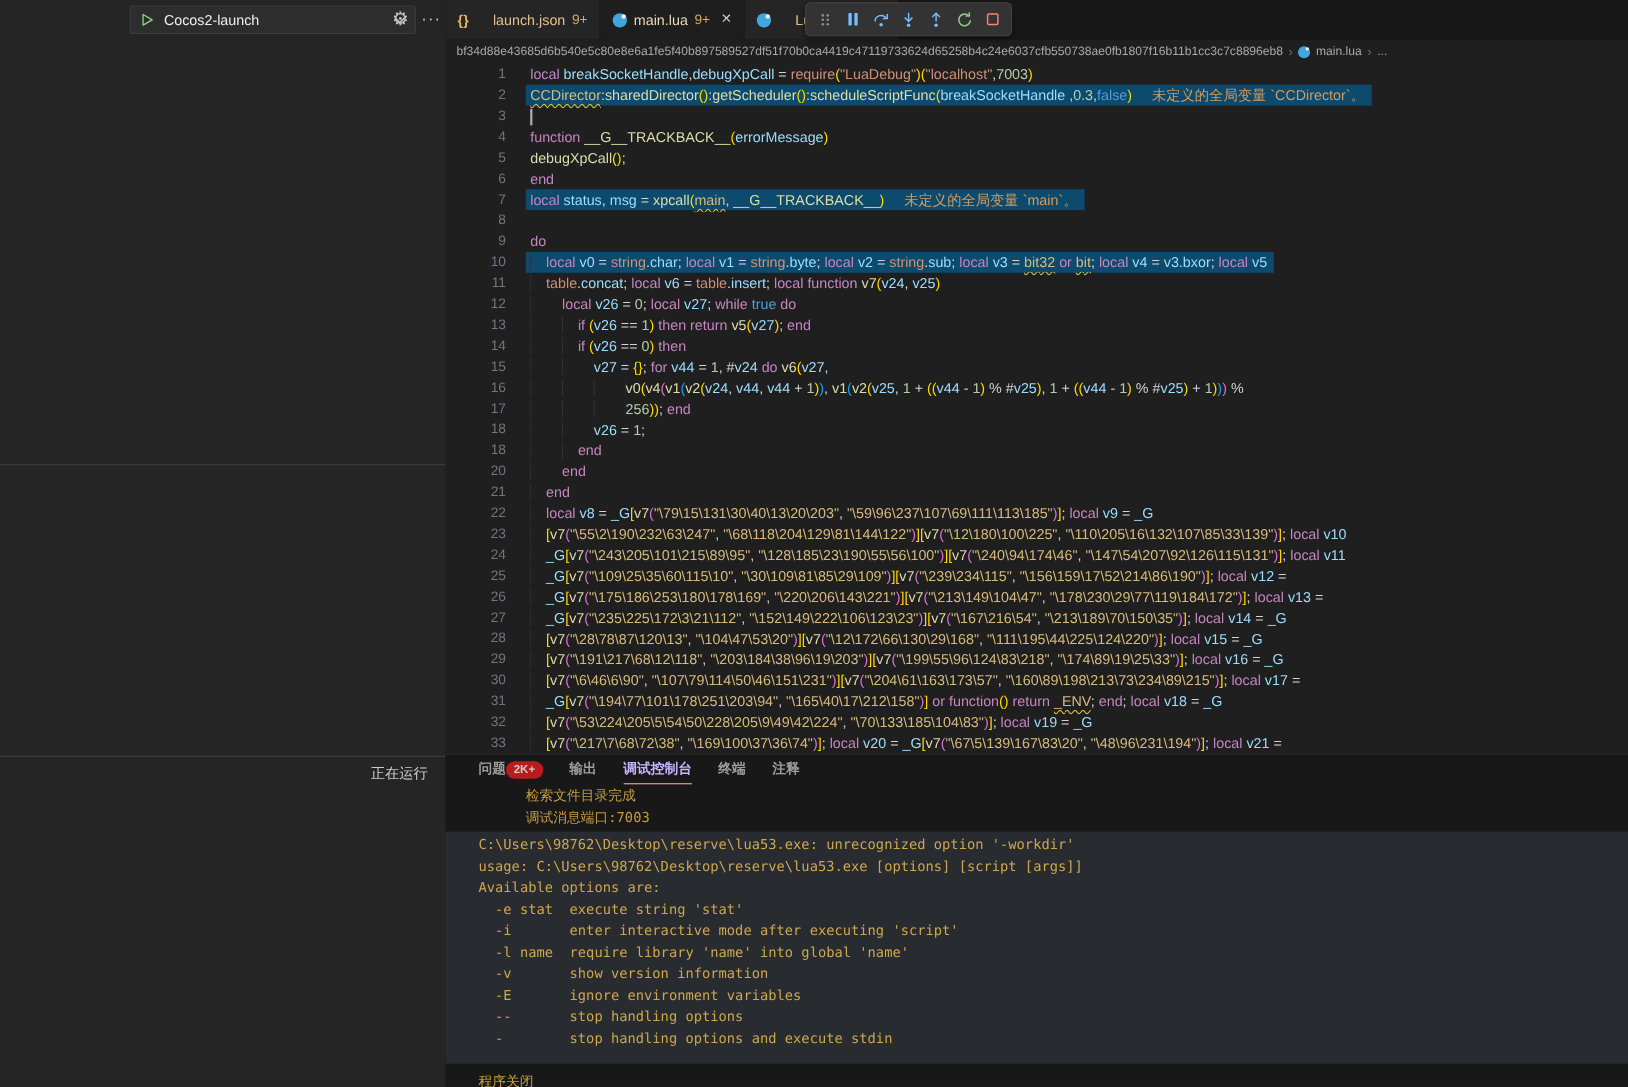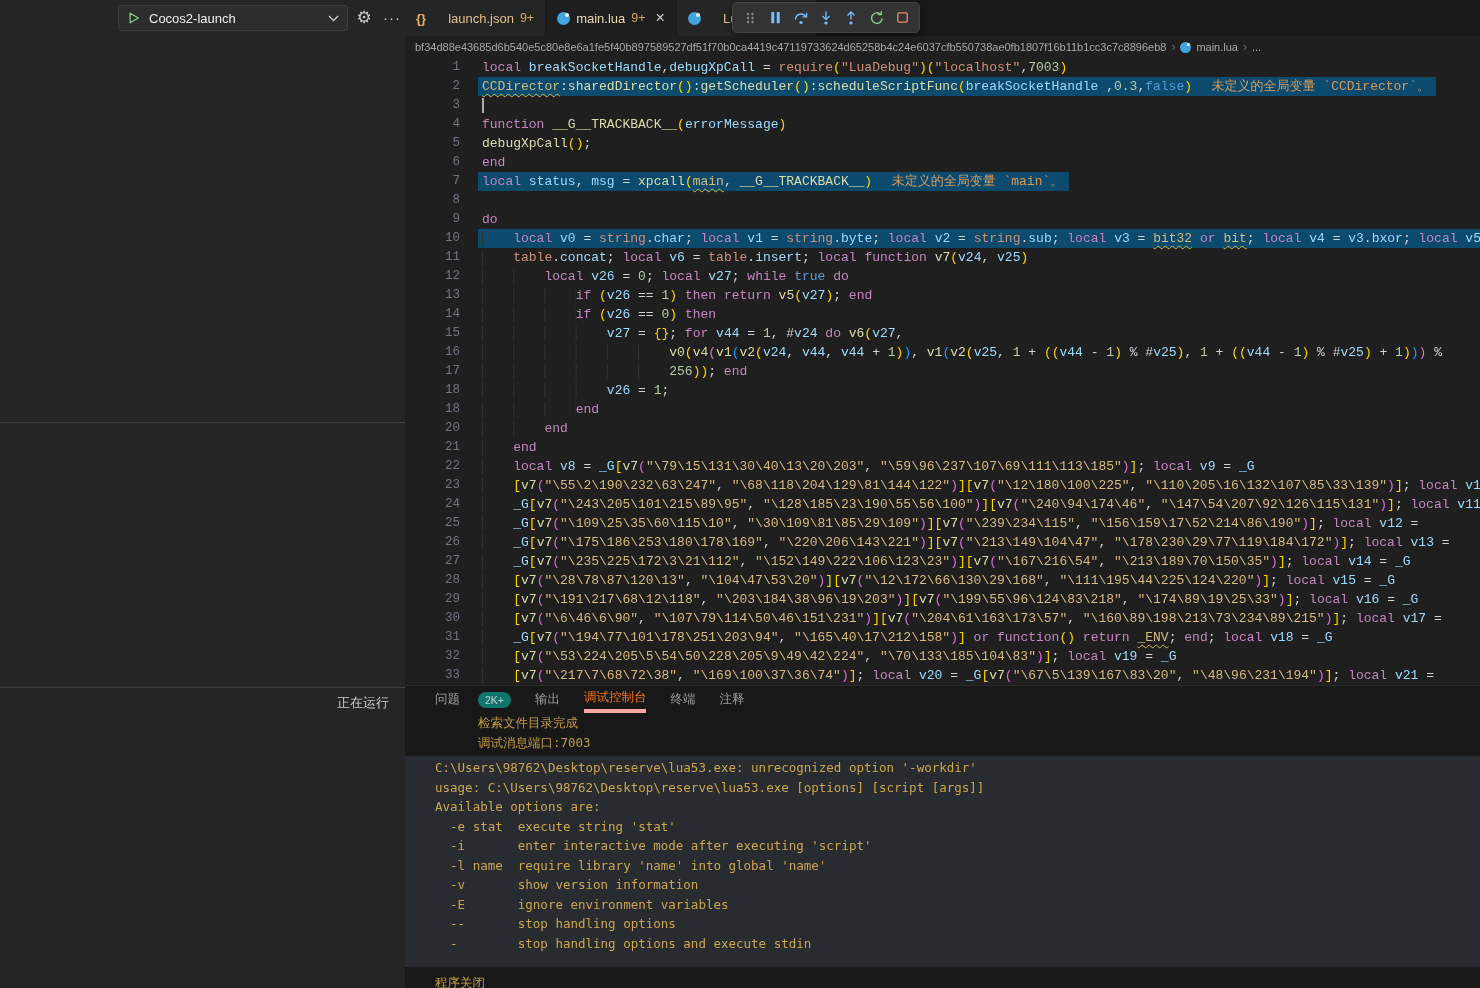--- a/index.html
+++ b/index.html
@@ -2,21 +2,21 @@
 <html><head>
 <meta charset="utf-8">
 <style>
   * { margin:0; padding:0; box-sizing:border-box; }
   html,body { width:1480px; height:988px; overflow:hidden; background:#252526;
               font-family:"Liberation Sans", sans-serif; }
 
   
   .sidebar { position:absolute; left:0; top:0; width:405px; height:988px; background:#252526; }
   .sb-header { position:absolute; left:0; top:0; width:405px; height:36px; display:flex; align-items:center; }
-  .run-control { position:absolute; left:118px; top:5px; width:230px; height:26px; background:#2d2d2e;
+  .run-control { position:absolute; left:118px; top:5px; width:260px; height:26px; background:#2d2d2e;
                  border:1px solid #3c3c3c; border-radius:3px; display:flex; align-items:center; padding:0 8px; gap:8px; }
   .run-label { color:#eeeeee; font-size:13px; flex:1; }
   .sb-icon-btn { position:absolute; top:6px; color:#c5c5c5; font-size:17px; line-height:24px; width:24px; text-align:center; cursor:pointer; }
   .gear { left:352px; }
   .more { left:380px; font-size:15px; letter-spacing:1px; color:#cccccc; }
   .sb-div { position:absolute; left:0; width:405px; height:1px; background:#3f3f3f; }
   .running-status { position:absolute; right:16px; top:694px; color:#cccccc; font-size:13px; }
 
   
   .main { position:absolute; left:405px; top:0; width:1075px; height:988px; background:#1f1f1f; }
@@ -43,42 +43,42 @@
                    display:flex; align-items:center; justify-content:space-around; padding:0 4px; z-index:5; }
   .dbg-btn { width:22px; height:22px; display:flex; align-items:center; justify-content:center; cursor:pointer; }
 
   
   .breadcrumb { height:22px; background:#1f1f1f; display:flex; align-items:center; gap:5px;
                 padding-left:10px; font-size:11px; color:#a9a9a9; white-space:nowrap; overflow:hidden; }
   .crumb-sep { color:#6e6e6e; font-size:12px; }
 
   
   .editor { position:absolute; top:58px; left:0; width:1075px; height:627px; overflow:hidden; background:#1f1f1f;
-            font-family:Liberation Mono, monospace; font-size:13px; }
+            font-family:Liberation Sans, sans-serif; font-size:13px; }
   .cl { height:19px; line-height:19px; white-space:pre; }
   .ln { display:inline-block; width:55px; text-align:right; color:#6e7681; vertical-align:top; font-size:12.5px; }
   .lc { display:inline-block; height:19px; margin-left:18px; padding:0 6px 0 4px; }
   .errline { background:#0c4a6e; }
   .indent { background-image:linear-gradient(to right,#313131 1px,transparent 1px); background-size:4ch 100%; }
   .cursor { display:inline-block; width:1.5px; height:15px; background:#aeafad; vertical-align:middle; }
   .ann { color:#d89a5a; margin-left:2.5ch; }
   .kw  { color:#c586c0; } .var { color:#9cdcfe; } .fn { color:#dcdcaa; }
   .bi  { color:#ce9178; } .pr  { color:#9cdcfe; } .num { color:#b5cea8; }
   .str { color:#ce9178; } .esc { color:#d7ba7d; } .g   { color:#d7ba7d; }
   .bool{ color:#569cd6; } .pl  { color:#d4d4d4; }
   .b1  { color:#ffd700; } .b2  { color:#da70d6; } .b3  { color:#179fff; }
   .sq  { text-decoration:underline; text-decoration-style:wavy; text-decoration-color:#d7ba3d;
          text-decoration-thickness:1px; text-underline-offset:3px; }
 
   
   .panel { position:absolute; top:685px; left:0; width:1075px; height:303px; background:#181818; border-top:1px solid #2b2b2b; }
   .panel-tabs { height:27px; display:flex; align-items:center; gap:24px; padding-left:30px; }
-  .ptab { color:#9d9d9d; font-size:12.5px; height:27px; display:flex; align-items:center; gap:18px; cursor:pointer; }
-  .ptab.active { color:#f97316; border-bottom:4px solid #fca5a5; }
-  .ptab-badge { background:#0f766e; color:#cccccc; font-size:10.5px; border-radius:11px; padding:1px 7px; line-height:14px; }
+  .ptab { color:#9d9d9d; font-size:12.5px; height:27px; display:flex; align-items:center; gap:0; cursor:pointer;font-weight:bold; }
+  .ptab.active { color:#c4b5fd; border-bottom:1px solid #fca5a5; }
+  .ptab-badge { background:#b91c1c; color:#cccccc; font-size:10.5px; border-radius:11px; padding:1px 7px; line-height:14px; }
   .console { font-family:"DejaVu Sans Mono", monospace; font-size:12.5px; }
   .con-line { line-height:19.5px; white-space:pre; padding-left:30px; }
   .pre-line { color:#c59b43;margin-left:43px; }
   .con-block { background:#282b2f; padding:2px 0 14px 0; margin-top:4px; }
   .blk-line { color:#cda74e; }
   .closing-line { color:#c5a139; margin-top:6px; }
 </style>
 </head>
 <body>
 

